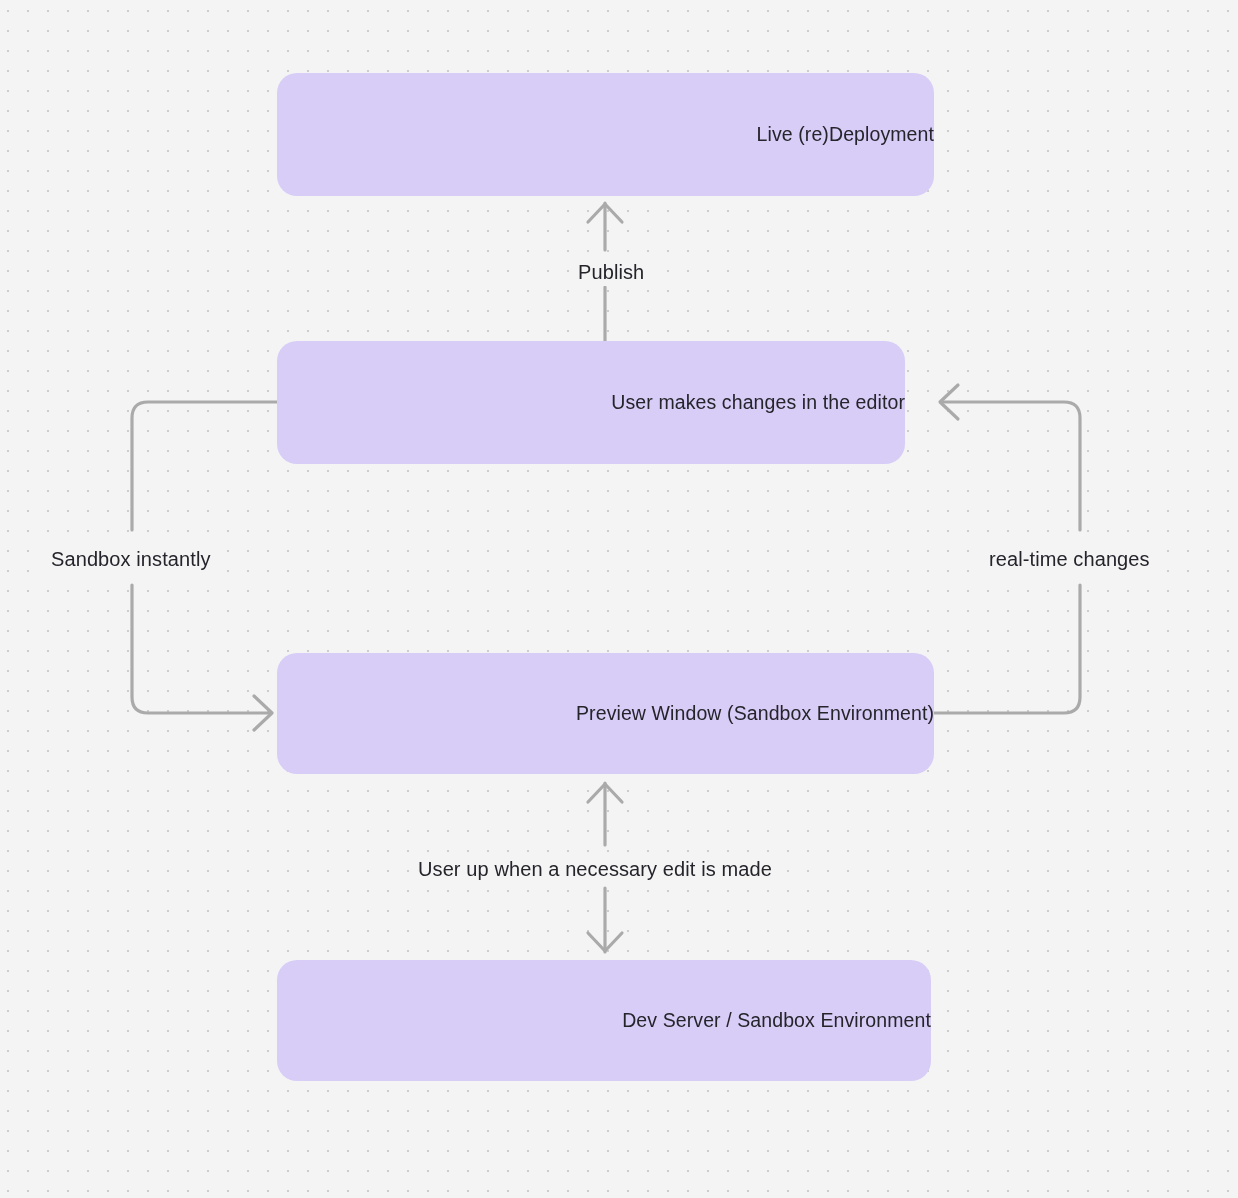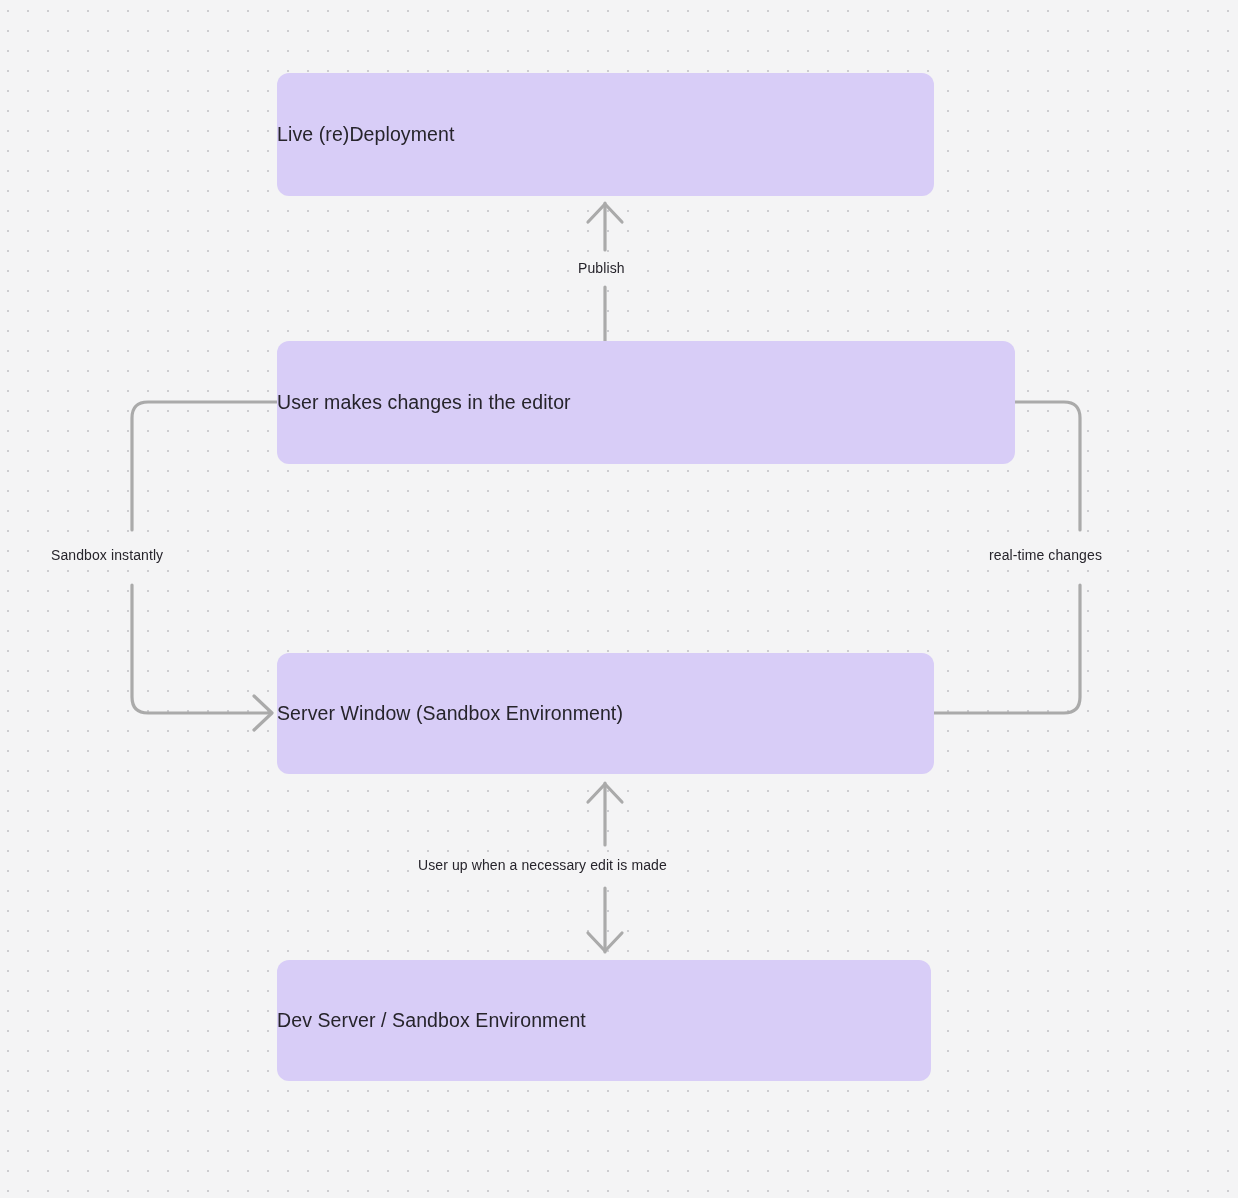--- a/index.html
+++ b/index.html
@@ -19,53 +19,53 @@
     width: 1238px;
     height: 1198px;
     background-color: #f4f4f5;
     background-image: radial-gradient(circle at 1px 1px, #cdcdd0 1.1px, transparent 1.2px);
     background-size: 20px 20px;
     background-position: 7px 10px;
   }
   .node {
     position: absolute;
     background: #d8cdf7;
-    border-radius: 12px;
+    border-radius: 20px;
     display: flex;
     align-items: center;
-    justify-content: flex-start;
+    justify-content: flex-end;
     color: #26242b;
     font-size: 19.5px;
     letter-spacing: 0.1px;
     text-align: center;
     line-height: 1.3;
   }
   #node-live      { left: 277px; top: 73px;  width: 657px; height: 123px; }
-  #node-editor    { left: 277px; top: 341px; width: 738px; height: 123px; }
+  #node-editor    { left: 277px; top: 341px; width: 628px; height: 123px; }
   #node-preview   { left: 277px; top: 653px; width: 657px; height: 121px; }
   #node-devserver { left: 277px; top: 960px; width: 654px; height: 121px; }
 
   #edges {
     position: absolute;
     left: 0; top: 0;
     width: 1238px;
     height: 1198px;
     pointer-events: none;
   }
   .edge-path {
     fill: none;
     stroke: #aaaaaa;
     stroke-width: 3.2px;
     stroke-linecap: round;
     stroke-linejoin: round;
   }
   .edge-label {
     position: absolute;
     color: #26242b;
-    font-size: 14px;
+    font-size: 20px;
     white-space: nowrap;
     letter-spacing: 0.1px;
     background: #f4f4f5;
     padding: 1px 7px;
     line-height: 1.25;
     text-align: center;
   }
   #label-publish      { left: 571px; top: 259px; }
   #label-updates      { left: 44px;  top: 546px; }
   #label-realtime     { left: 982px; top: 546px; }
@@ -106,21 +106,21 @@
 
   <div class="node" id="node-live">
     <span>Live (re)Deployment</span>
   </div>
 
   <div class="node" id="node-editor">
     <span>User makes changes in the editor</span>
   </div>
 
   <div class="node" id="node-preview">
-    <span>Server Window (Sandbox Environment)</span>
+    <span>Preview Window (Sandbox Environment)</span>
   </div>
 
   <div class="node" id="node-devserver">
     <span>Dev Server / Sandbox Environment</span>
   </div>
 
   <div class="edge-label" id="label-publish">Publish</div>
   <div class="edge-label" id="label-updates">Sandbox instantly</div>
   <div class="edge-label" id="label-realtime">real-time changes</div>
   <div class="edge-label" id="label-spunup">User up when a necessary edit is made</div>

